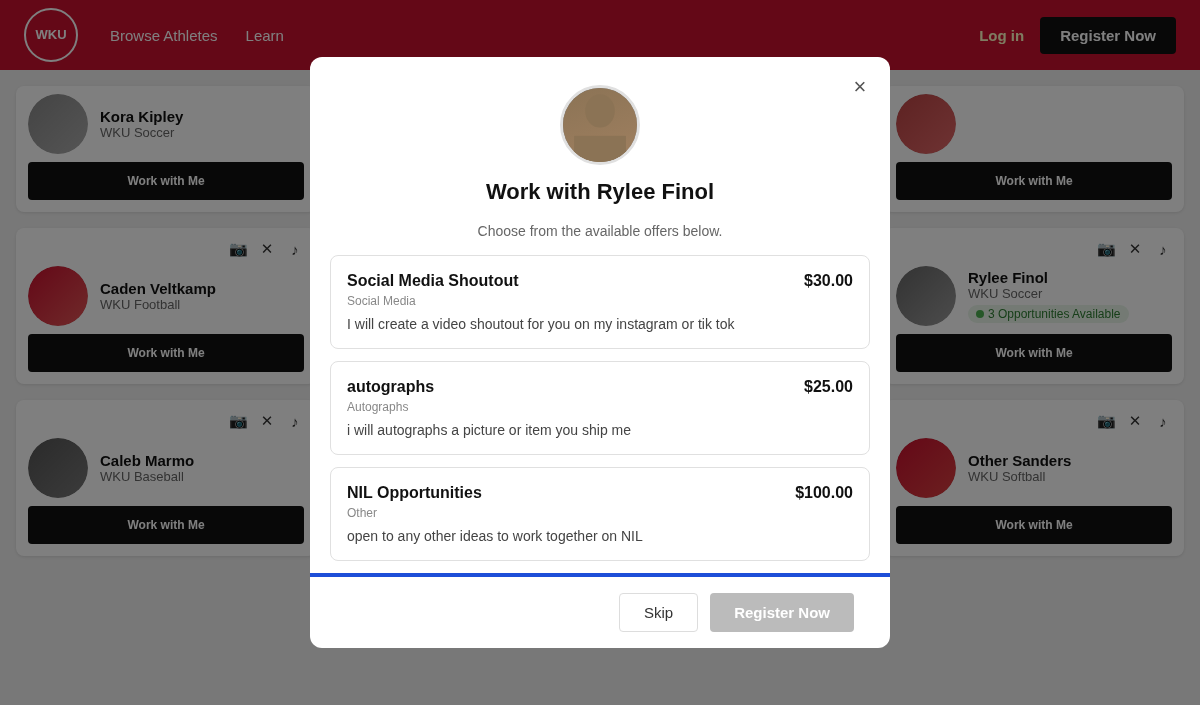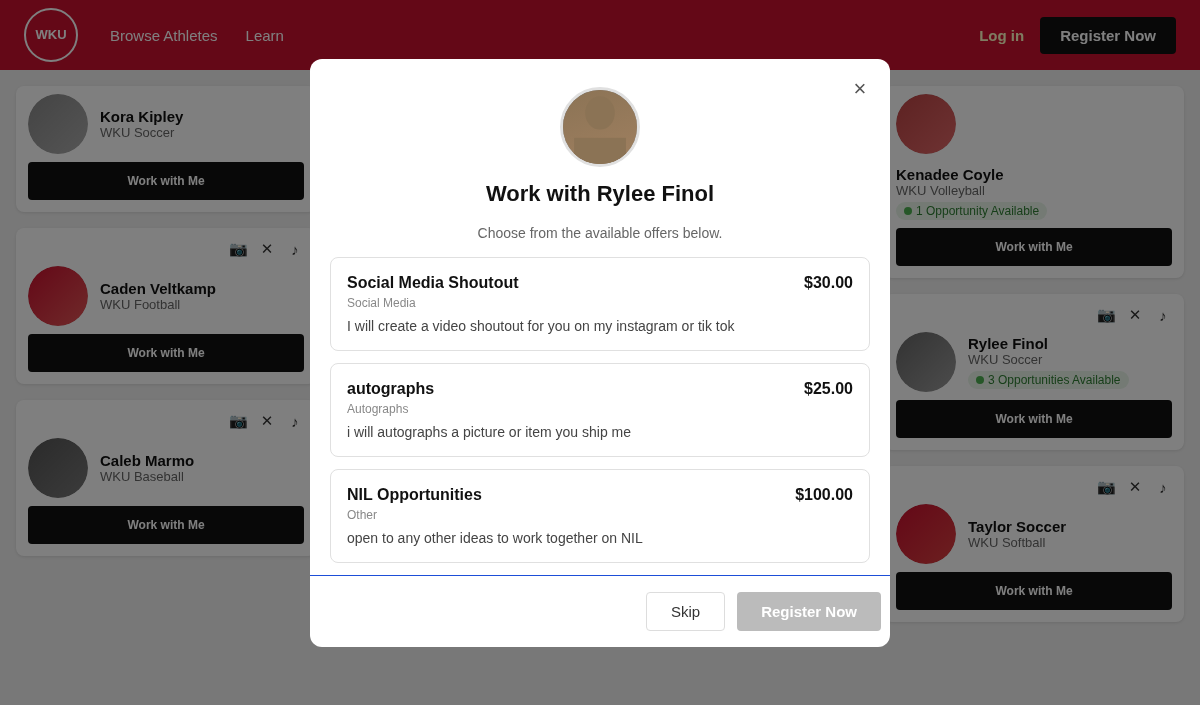--- a/index.html
+++ b/index.html
@@ -298,25 +298,25 @@
     .offer-category {
       font-size: 12px;
       color: #888;
       margin-bottom: 8px;
     }
     .offer-desc {
       font-size: 14px;
       color: #444;
     }
     .modal-footer {
-      padding: 16px 9px;
+      padding: 16px 36px;
       display: flex;
       justify-content: flex-end;
       gap: 12px;
-      border-top: 1px solid #1d4ed8;
+      border-top: 4px solid #1d4ed8;
     }
     .skip-btn {
       background: #fff;
       border: 1px solid #ddd;
       padding: 10px 24px;
       border-radius: 4px;
       font-size: 15px;
       font-weight: 500;
       color: #333;
       cursor: pointer;
@@ -413,28 +413,20 @@
 
   </div>
 
   <div class="right-col">
 
     <div class="athlete-card kenadee-card">
       <div class="card-athlete-info">
         <div class="card-avatar">
           <div class="avatar-placeholder" style="background: linear-gradient(135deg, #b44, #d66);"></div>
         </div>
-        <div>
-          <div class="card-name">Kenadee Coyle</div>
-          <div class="card-sport">WKU Volleyball</div>
-          <div class="opportunity-badge">
-            <span class="opportunity-dot"></span>
-            <span>1 Opportunity Available</span>
-          </div>
-        </div>
       </div>
       <button class="work-with-me-btn">Work with Me</button>
     </div>
 
     <div class="athlete-card">
       <div class="card-header">
         <div class="social-icons">
           <span class="social-icon">📷</span>
           <span class="social-icon">✕</span>
           <span class="social-icon">♪</span>
@@ -462,21 +454,21 @@
           <span class="social-icon">📷</span>
           <span class="social-icon">✕</span>
           <span class="social-icon">♪</span>
         </div>
       </div>
       <div class="card-athlete-info">
         <div class="card-avatar">
           <div class="avatar-placeholder" style="background: linear-gradient(135deg, #c8102e, #d84040);"></div>
         </div>
         <div>
-          <div class="card-name">Taylor Soccer</div>
+          <div class="card-name">Other Sanders</div>
           <div class="card-sport">WKU Softball</div>
         </div>
       </div>
       <button class="work-with-me-btn">Work with Me</button>
     </div>
 
   </div>
 
 </div>
 

